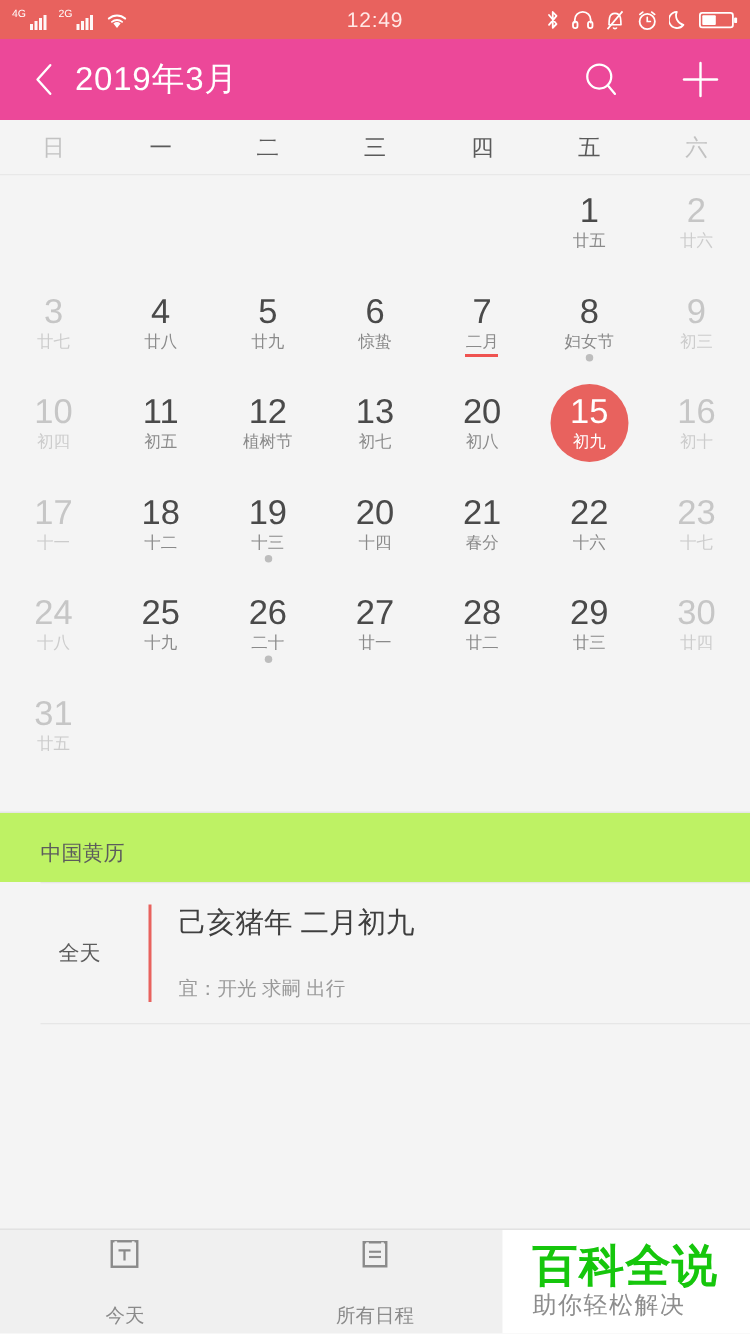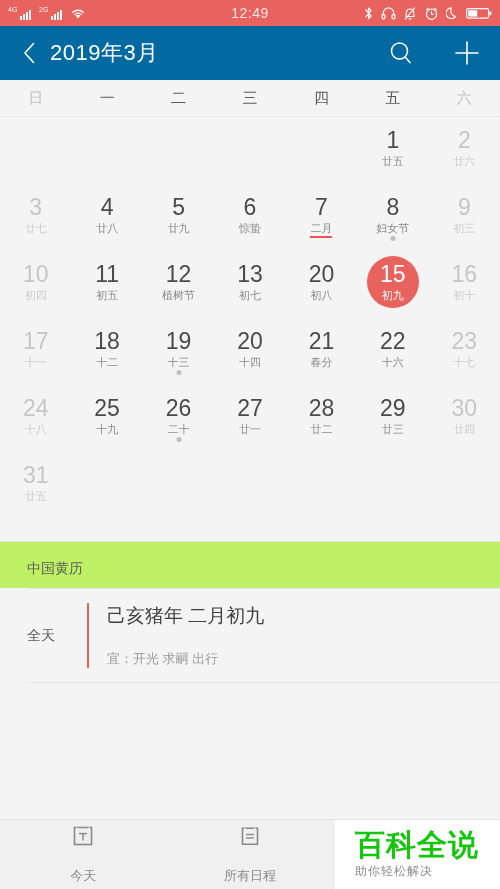--- a/index.html
+++ b/index.html
@@ -58,21 +58,21 @@
   }
   .signal i:nth-child(2){height:4px}
   .signal i:nth-child(3){height:6px}
   .signal i:nth-child(4){height:8px}
   .signal i:nth-child(5){height:10px}
   .wifi svg, .sb-right svg { display:block; }
 
   
   .appbar {
     height: 54px;
-    background: #0369a1;
+    background: #ec4899;
     display: flex;
     align-items: center;
     padding: 0 18px;
     flex: 0 0 auto;
     box-sizing: border-box;
   }
   .back-icon {
     width: 22px; height: 26px;
     display:flex; align-items:center; justify-content:center;
     margin-right: 10px;
@@ -196,20 +196,21 @@
     align-items: center;
     background: #f4f4f4;
     padding: 14px 20px 14px 27px;
     flex: 0 0 auto;
   }
   .allday {
     width: 56px;
     font-size: 14px;
     color: #5c5c5c;
     flex: 0 0 auto;
+    margin-left: 12px;
   }
   .bar {
     width: 2px;
     align-self: stretch;
     background: #e8625e;
     margin: 0 18px 0 4px;
     flex: 0 0 auto;
   }
   .event-main { display: flex; flex-direction: column; }
   .event-title {
@@ -261,21 +262,21 @@
     padding-left: 20px;
   }
   .wm-main {
     font-size: 30px;
     line-height: 32px;
     font-weight: bold;
     color: #16c60c;
     letter-spacing: 1px;
   }
   .wm-sub {
-    font-size: 12px;
+    font-size: 16px;
     line-height: 20px;
     color: #8d8d8d;
     letter-spacing: 1px;
   }
 </style>
 </head>
 <body>
 
 <div id="app">
 

